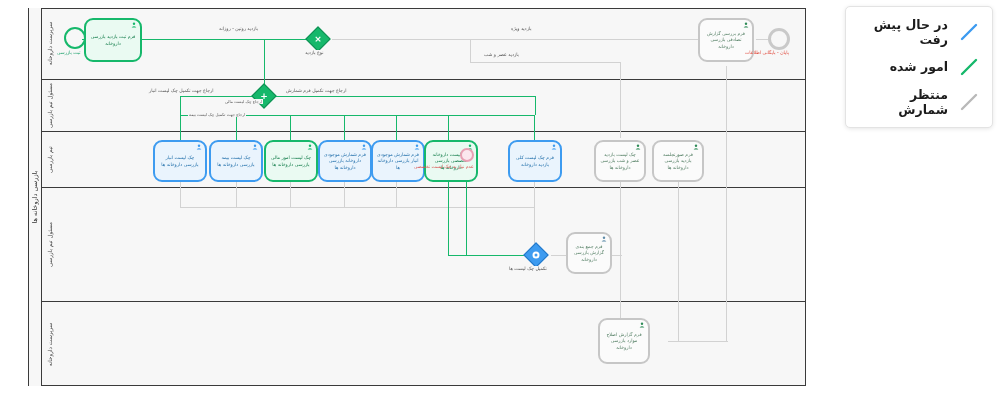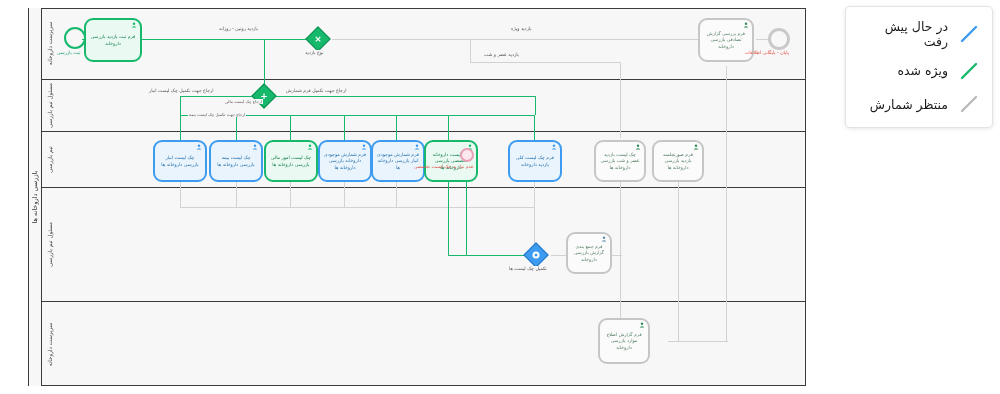--- a/index.html
+++ b/index.html
@@ -63,21 +63,21 @@
         background:#f7f7f7;padding:0 1px;}
   .flab.red{color:#e0483b;background:transparent;}
 
   
   .legend{position:absolute;left:845px;top:6px;width:148px;height:122px;
           background:#ffffff;border:1px solid #e3e3e3;border-radius:5px;
           box-shadow:0 1px 4px rgba(0,0,0,.10);
           display:flex;flex-direction:column;justify-content:space-around;
           padding:6px 12px;box-sizing:border-box;}
   .lrow{display:flex;align-items:center;justify-content:flex-start;gap:10px;}
-  .lrow .ltext{font-size:12.5px;color:#1b1b1b;font-weight:normal;}
+  .lrow .ltext{font-size:12.5px;color:#1b1b1b;font-weight:bold;}
   .lslash{width:22px;height:22px;flex:0 0 22px;}
 </style>
 </head>
 <body>
 
 <div id="canvas">
 
   <div class="pool"></div>
   <div class="pool-title">
     <span>بازرسی داروخانه ها</span>
@@ -304,21 +304,21 @@
       <svg class="lslash" viewBox="0 0 22 22">
         <line x1="4" y1="18" x2="18" y2="4" stroke="#3d9bf0" stroke-width="2.4" stroke-linecap="round"></line>
       </svg>
       <span class="ltext">در حال پیش رفت</span>
     </div>
 
     <div class="lrow">
       <svg class="lslash" viewBox="0 0 22 22">
         <line x1="4" y1="18" x2="18" y2="4" stroke="#16b86b" stroke-width="2.4" stroke-linecap="round"></line>
       </svg>
-      <span class="ltext">ویژه شده</span>
+      <span class="ltext">امور شده</span>
     </div>
 
     <div class="lrow">
       <svg class="lslash" viewBox="0 0 22 22">
         <line x1="4" y1="18" x2="18" y2="4" stroke="#b9b9b9" stroke-width="2.4" stroke-linecap="round"></line>
       </svg>
       <span class="ltext">منتظر شمارش</span>
     </div>
 
   </div>

